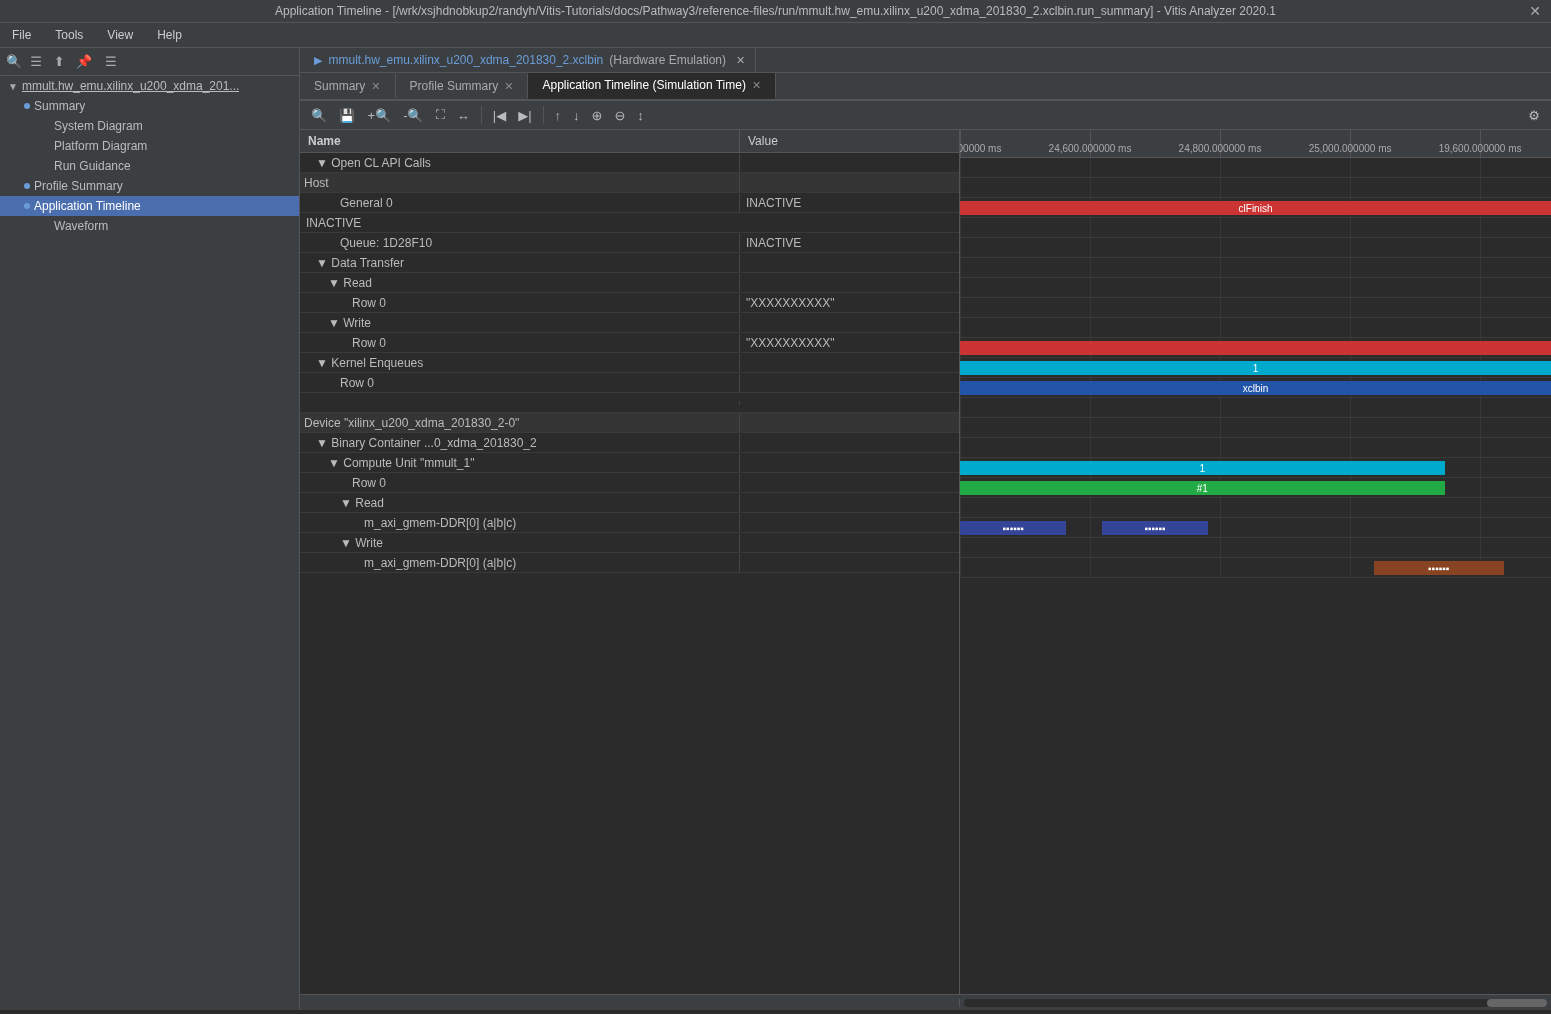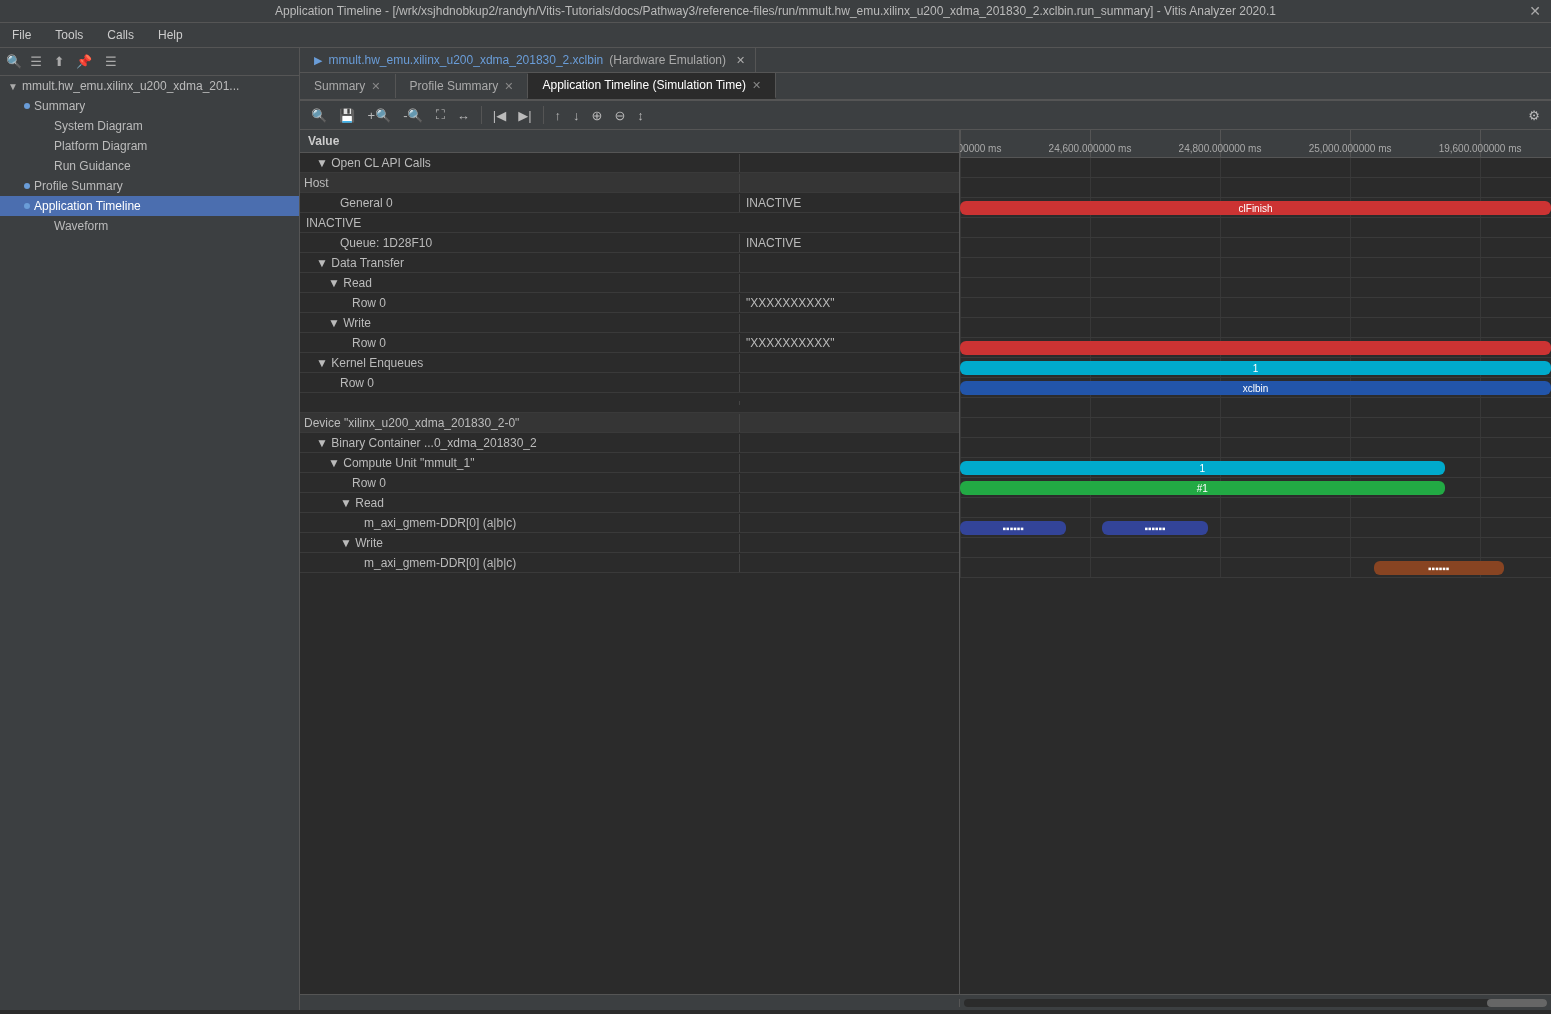--- a/index.html
+++ b/index.html
@@ -192,21 +192,21 @@
     .nv-header-name {
       width: 440px;
       padding: 4px 8px;
       font-weight: bold;
       border-right: 1px solid #555;
       color: #ccc;
     }
     .nv-header-value {
       flex: 1;
       padding: 4px 8px;
-      font-weight: bold;
+      font-weight: normal;
       color: #ccc;
     }
 
     .nv-row {
       display: flex;
       border-bottom: 1px solid #3a3a3a;
       min-height: 20px;
       align-items: center;
     }
     .nv-row.section { background: #353535; }
@@ -271,21 +271,21 @@
     .tg-row {
       height: 20px;
       position: relative;
       border-bottom: 1px solid #3a3a3a;
     }
 
     .tg-bar {
       position: absolute;
       height: 14px;
       top: 3px;
-      border-radius: 6px;
+      border-radius: 0;
       display: flex;
       align-items: center;
       justify-content: center;
       font-size: 10px;
       color: #fff;
       overflow: hidden;
       white-space: nowrap;
     }
 
     
@@ -317,38 +317,38 @@
 <body>
 
 <div id="titlebar">
   <span>Application Timeline - [/wrk/xsjhdnobkup2/randyh/Vitis-Tutorials/docs/Pathway3/reference-files/run/mmult.hw_emu.xilinx_u200_xdma_201830_2.xclbin.run_summary] - Vitis Analyzer 2020.1</span>
   <span class="close-btn">✕</span>
 </div>
 
 <div id="menubar">
 <span>File</span>
     <span>Tools</span>
-    <span>Calls</span>
+    <span>View</span>
     <span>Help</span>
   </div>
 
 <div id="main">
 
   <div id="sidebar">
     <div id="sidebar-toolbar">
       <span id="search-icon-sidebar">🔍</span>
       <button class="icon-btn">☰</button>
       <button class="icon-btn">⬆</button>
       <button class="icon-btn">📌</button>
       <button class="icon-btn">☰</button>
     </div>
     <div id="sidebar-tree">
     <div class="tree-item" style="padding-left: 8px;">
           <span class="arrow">▼</span>
-          <span style="overflow: hidden; text-overflow: ellipsis;">mmult.hw_emu.xilinx_u200_xdma_201...</span>
+          <span style="overflow: hidden; text-overflow: ellipsis; text-decoration: underline;">mmult.hw_emu.xilinx_u200_xdma_201...</span>
         </div>
         <div class="tree-item" style="padding-left: 24px;">
           <span class="dot"></span>
           <span style="overflow: hidden; text-overflow: ellipsis;">Summary</span>
         </div>
         <div class="tree-item" style="padding-left: 40px;">
           <span style="width: 10px; display: inline-block;"></span>
           <span style="overflow: hidden; text-overflow: ellipsis;">System Diagram</span>
         </div>
         <div class="tree-item" style="padding-left: 40px;">
@@ -416,20 +416,21 @@
       <button class="tb-btn">⊕</button>
       <button class="tb-btn">⊖</button>
       <button class="tb-btn">↕</button>
       <button class="tb-btn tb-right">⚙</button>
     </div>
 
     <div id="timeline-area">
 
       <div id="name-value-panel">
         <div class="nv-header">
+          <div class="nv-header-name">Name</div>
           <div class="nv-header-value">Value</div>
         </div>
         <div id="nv-rows">
 
         <div class="nv-row">
               <div class="nv-name" style="padding-left: 16px;">
                 <span>▼ Open CL API Calls</span>
               </div>
               <div class="nv-value"></div>
             </div>

